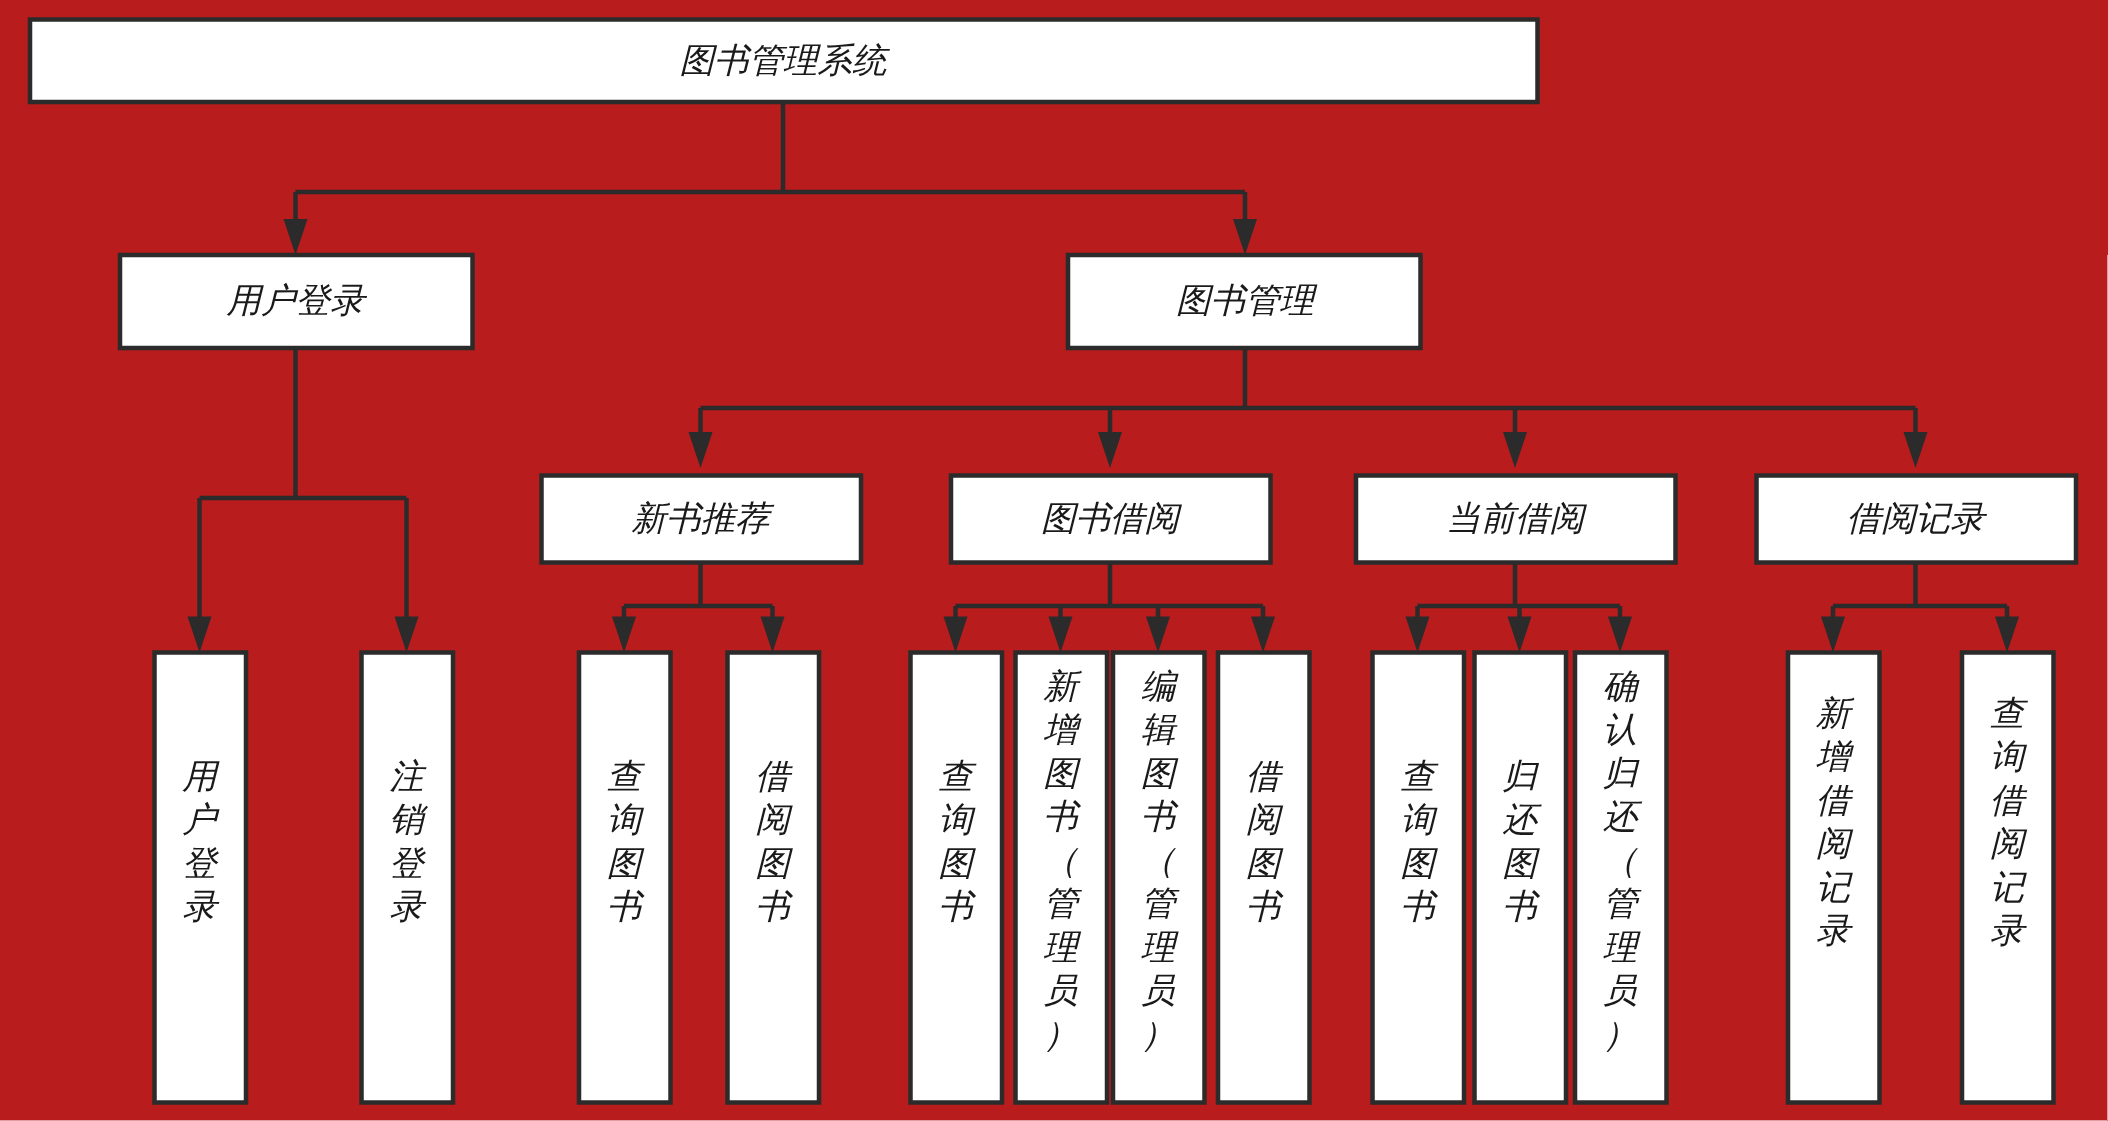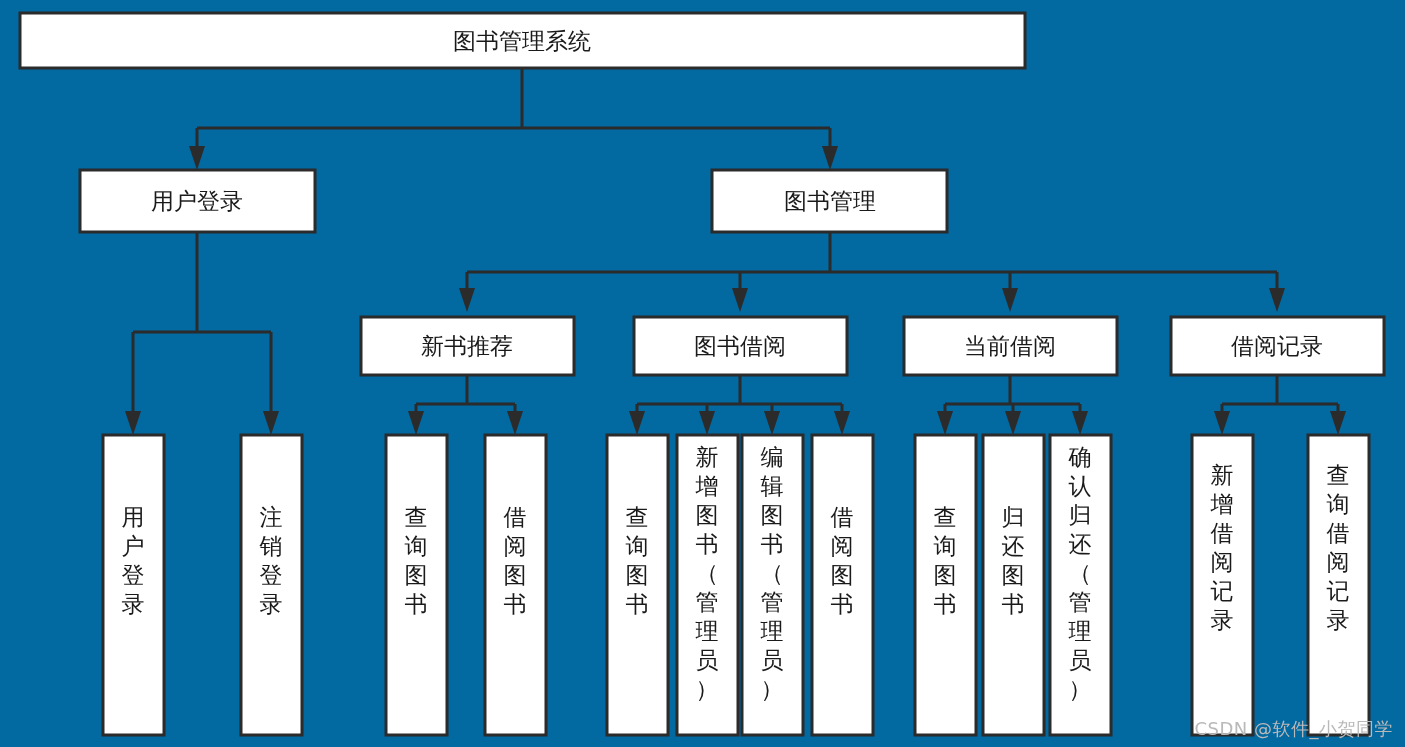--- a/index.html
+++ b/index.html
@@ -7,22 +7,23 @@
     padding: 0;
     background: #ffffff;
   }
   body {
     font-family: "DejaVu Sans", "Liberation Sans", sans-serif;
   }
   #diagram-root {
     position: relative;
     width: 1405px;
     height: 747px;
-    background: #0369a1;
+    background: #b91c1c;
     overflow: hidden;
+    font-style: italic;
   }
   svg.flow {
     position: absolute;
     left: 0;
     top: 0;
     width: 1405px;
     height: 747px;
   }
   .node-rect {
     fill: #ffffff;
@@ -229,15 +230,14 @@
       <rect class="node-rect" x="1192" y="435" width="61" height="300"></rect>
       <text class="node-label-v" x="1222" y="483"><tspan x="1222" dy="0">新</tspan><tspan x="1222" dy="29">增</tspan><tspan x="1222" dy="29">借</tspan><tspan x="1222" dy="29">阅</tspan><tspan x="1222" dy="29">记</tspan><tspan x="1222" dy="29">录</tspan></text>
     </g>
     <g>
       <rect class="node-rect" x="1308" y="435" width="61" height="300"></rect>
       <text class="node-label-v" x="1338" y="483"><tspan x="1338" dy="0">查</tspan><tspan x="1338" dy="29">询</tspan><tspan x="1338" dy="29">借</tspan><tspan x="1338" dy="29">阅</tspan><tspan x="1338" dy="29">记</tspan><tspan x="1338" dy="29">录</tspan></text>
     </g>
 
   </svg>
 
-  <div class="watermark">CSDN @软件_小贺同学</div>
 
 </div>
 
 </body></html>

